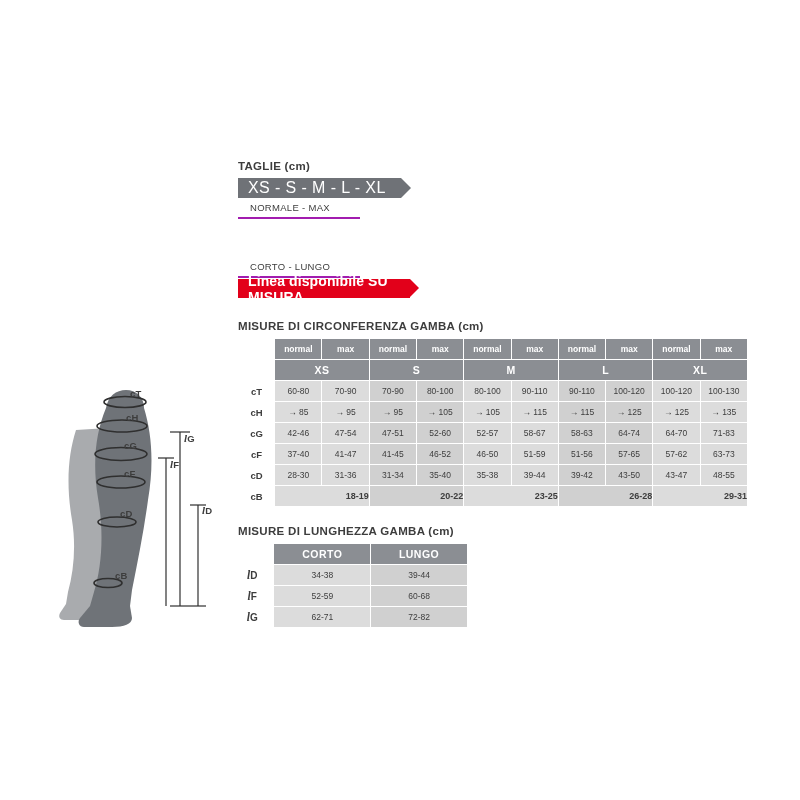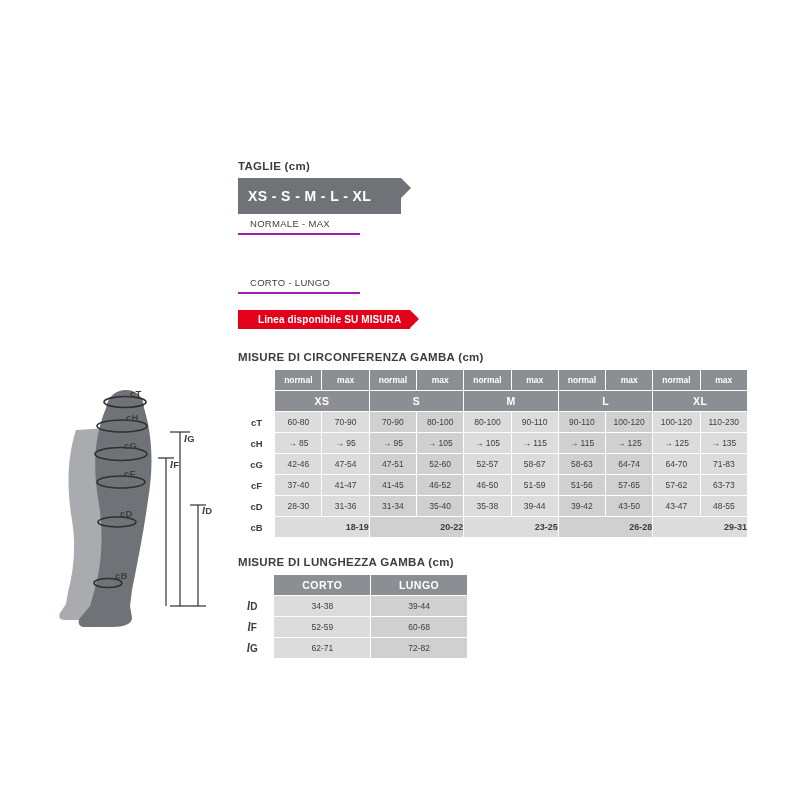--- a/index.html
+++ b/index.html
@@ -50,25 +50,25 @@
     font-weight: bold;
     color: #3d3d3d;
     letter-spacing: .3px;
     margin: 0 0 6px 0;
   }
 
   
   .sizes-banner {
     position: relative;
     width: 163px;
-    height: 36px;
+    height: 20px;
     background: #6f7277;
     color: #ffffff;
-    font-size: 14px;
-    font-weight: bold;
+    font-size: 16px;
+    font-weight: normal;
     letter-spacing: .4px;
     display: flex;
     align-items: center;
     padding-left: 10px;
   }
   .sizes-banner::after {
     content: "";
     position: absolute;
     right: -10px; top: 0;
     width: 0; height: 0;
@@ -85,30 +85,30 @@
     padding-left: 12px;
     font-size: 9.5px;
     letter-spacing: .3px;
     color: #3d3d3d;
     width: 122px;
   }
   .subrow.r2 { width: 122px; margin-top: 38px; }
 
   .red-banner {
     position: relative;
-    margin-top: 16px;
+    margin-top: 1px;
     width: 172px;
     height: 19px;
     background: #e2001a;
     color: #ffffff;
-    font-size: 10px;
+    font-size: 14px;
     font-weight: bold;
     display: flex;
     align-items: center;
-    padding-left: 20px;
+    padding-left: 10px;
     letter-spacing: .1px;
   }
   .red-banner::after {
     content: "";
     position: absolute;
     right: -9px; top: 0;
     width: 0; height: 0;
     border-top: 9.5px solid transparent;
     border-bottom: 9.5px solid transparent;
     border-left: 9px solid #e2001a;
@@ -300,21 +300,21 @@
             <td class="rowlabel">cT</td>
             <td class="cell">60-80</td>
             <td class="cell">70-90</td>
             <td class="cell alt">70-90</td>
             <td class="cell alt">80-100</td>
             <td class="cell">80-100</td>
             <td class="cell">90-110</td>
             <td class="cell alt">90-110</td>
             <td class="cell alt">100-120</td>
             <td class="cell">100-120</td>
-            <td class="cell">110-230</td>
+            <td class="cell">100-130</td>
           </tr>
           <tr>
             <td class="rowlabel">cH</td>
             <td class="cell arrowcell">→ 85</td>
             <td class="cell arrowcell">→ 95</td>
             <td class="cell alt arrowcell">→ 95</td>
             <td class="cell alt arrowcell">→ 105</td>
             <td class="cell arrowcell">→ 105</td>
             <td class="cell arrowcell">→ 115</td>
             <td class="cell alt arrowcell">→ 115</td>

